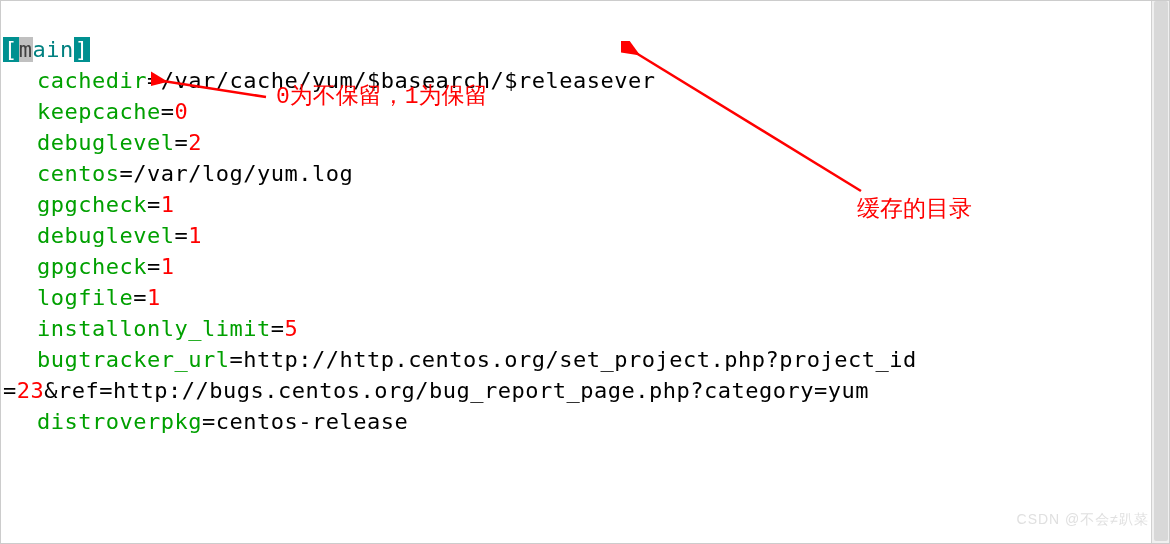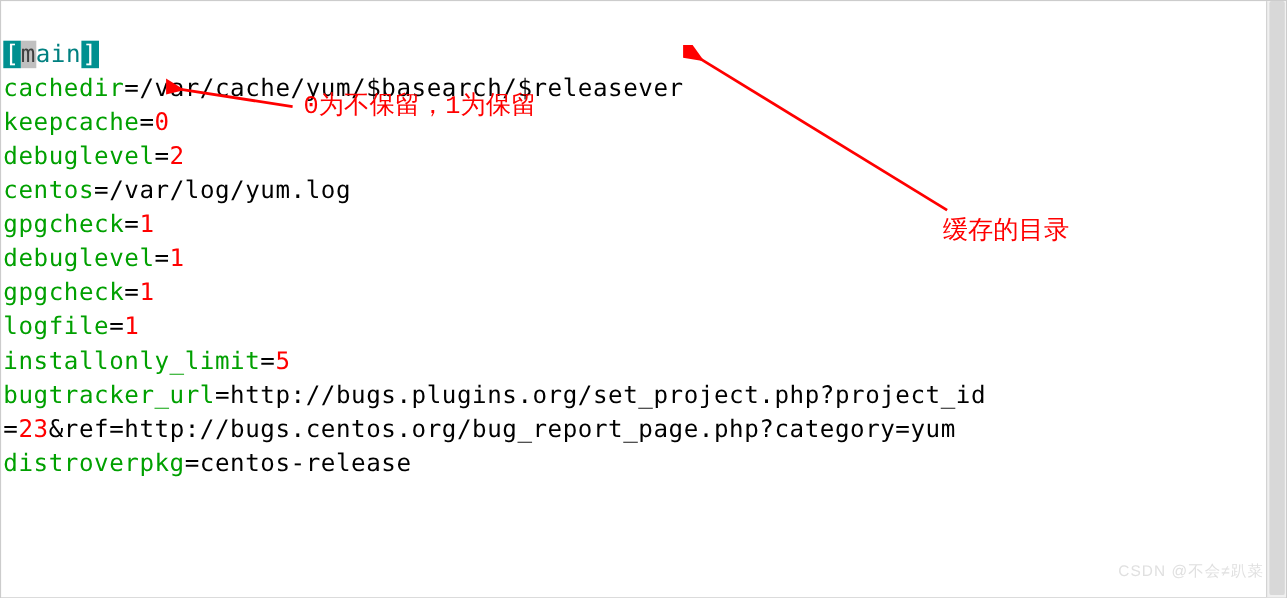--- a/index.html
+++ b/index.html
@@ -14,21 +14,21 @@
       overflow: hidden;
       border: 1px solid #ccc;
     }
     .config {
       position: absolute;
       top: 2px;
       left: 2px;
       white-space: pre;
       letter-spacing: 0.5px;
     }
-    .green { color: #00a000; }
+    .green { color: #00a000; margin-left: 34px; }
     .black { color: #000000; }
     .red { color: #ff0000; }
     .section-header { color: #008080; }
     .cursor-hl {
       background: #009090;
       color: #ffffff;
       padding: 0 1px;
     }
     .cursor-char {
       background: #c0c0c0;
@@ -81,21 +81,21 @@
 <span class="section-header"><span class="cursor-hl">[</span></span><span class="section-header"><span class="cursor-char">m</span><span>ain</span></span><span class="section-header"><span class="cursor-hl">]</span></span>
 <span class="green">cachedir</span><span class="black">=</span><span class="black">/var/cache/yum/$basearch/$releasever</span>
 <span class="green">keepcache</span><span class="black">=</span><span class="red">0</span>
 <span class="green">debuglevel</span><span class="black">=</span><span class="red">2</span>
 <span class="green">centos</span><span class="black">=</span><span class="black">/var/log/yum.log</span>
 <span class="green">gpgcheck</span><span class="black">=</span><span class="red">1</span>
 <span class="green">debuglevel</span><span class="black">=</span><span class="red">1</span>
 <span class="green">gpgcheck</span><span class="black">=</span><span class="red">1</span>
 <span class="green">logfile</span><span class="black">=</span><span class="red">1</span>
 <span class="green">installonly_limit</span><span class="black">=</span><span class="red">5</span>
-<span class="green">bugtracker_url</span><span class="black">=</span><span class="black">http://bugs.plugins.org/set_project.php?project_id</span>
+<span class="green">bugtracker_url</span><span class="black">=</span><span class="black">http://http.centos.org/set_project.php?project_id</span>
 <span class="black">=</span><span class="red">23</span><span class="black">&amp;ref=http://bugs.centos.org/bug_report_page.php?category=yum</span>
 <span class="green">distroverpkg</span><span class="black">=</span><span class="black">centos-release</span>
 </div>
 
 <svg class="arrow" style="left:150px; top:68px; width:120px; height:40px;">
   <defs>
     <marker id="ah1" markerWidth="12" markerHeight="10" refX="2" refY="5" orient="auto">
       <polygon points="0,5 12,0 12,10" fill="#ff0000"></polygon>
     </marker>
   </defs>

